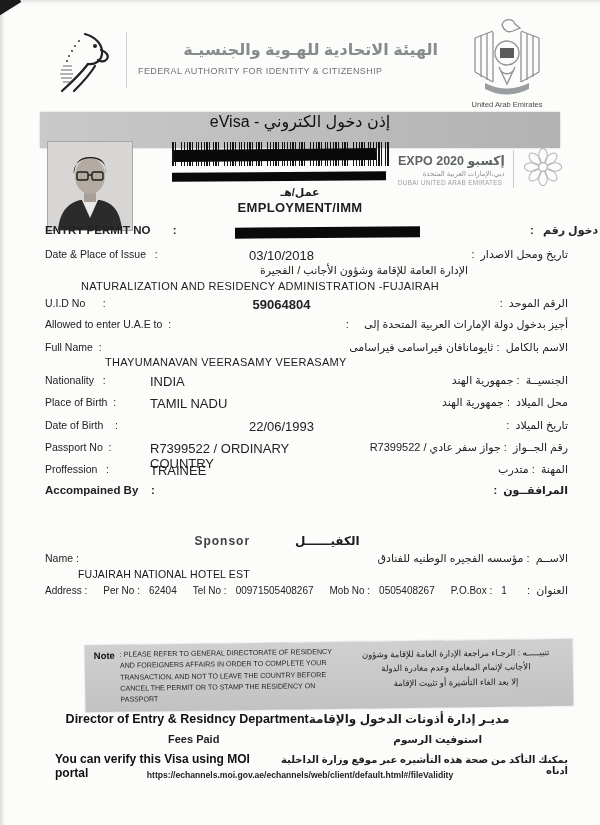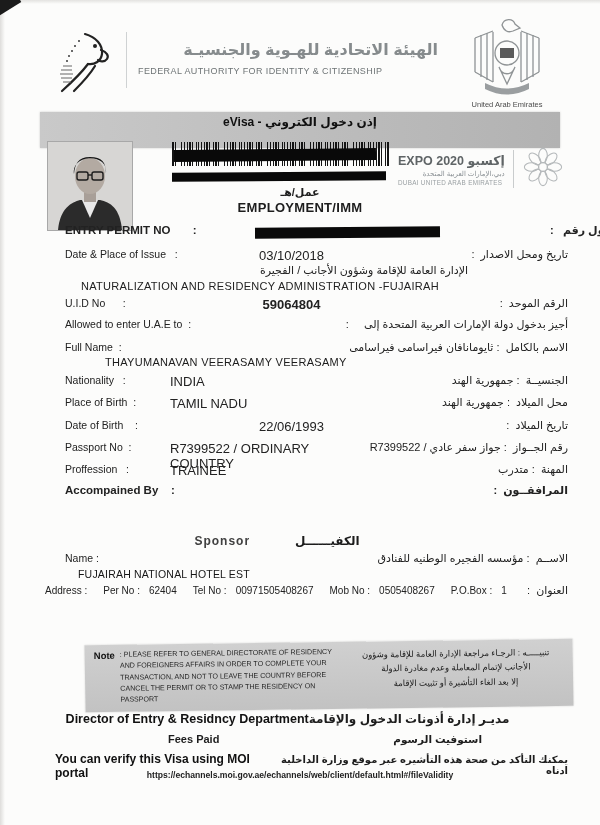--- a/index.html
+++ b/index.html
@@ -18,21 +18,21 @@
   .authority{position:absolute;top:40px;left:138px;width:300px;}
   .authority-ar{font-size:16px;font-weight:bold;color:#868b8d;}
   .authority-en{margin-top:7px;font-size:9px;letter-spacing:.4px;color:#6e7476;}
   .emblem{position:absolute;top:14px;left:466px;width:82px;height:84px;}
   .emblem-caption{position:absolute;top:100px;left:458px;width:98px;text-align:center;
         font-size:7.5px;color:#4c4c4c;}
 
   
   .banner{position:absolute;top:112px;left:40px;width:520px;height:36px;line-height:20px;
         background:linear-gradient(90deg,#c9c9c9,#b2b2b2);text-align:center;
-        font-size:12px;font-weight:bold;color:#101010;box-shadow:0 0 2px rgba(0,0,0,.2);}
+        font-size:16px;font-weight:normal;color:#101010;box-shadow:0 0 2px rgba(0,0,0,.2);}
 
   
   .photo{position:absolute;top:141px;left:47px;width:84px;height:88px;border:1px solid #a8a8a8;}
   .barcode-wrap{position:absolute;top:142px;left:172px;width:218px;height:44px;}
   .barcode-lines{position:absolute;top:0;left:0;width:218px;height:24px;
         background:repeating-linear-gradient(90deg,#141414 0 1.5px,transparent 1.5px 3px,
         #141414 3px 3.9px,transparent 3.9px 6.6px,#141414 6.6px 7.3px,transparent 7.3px 8.6px);}
   .redaction{position:absolute;background:#090909;}
   .r1{top:7px;left:2px;width:202px;height:12px;transform:rotate(-.5deg);}
   .r2{top:30px;left:0;width:214px;height:9px;transform:rotate(-.35deg);}
@@ -40,21 +40,21 @@
   .expo-l1{font-size:12.5px;font-weight:bold;color:#5f6466;}
   .expo-l2{font-size:7px;color:#8a9094;margin-top:2px;}
   .expo-l3{font-size:6.3px;letter-spacing:.3px;color:#9aa0a3;margin-top:1px;}
   .expo-div{width:1px;height:38px;background:#c9cccd;}
 
   .ptype-ar{position:absolute;top:186px;left:0;right:0;text-align:center;font-size:11px;font-weight:bold;}
   .ptype-en{position:absolute;top:200px;left:0;right:0;text-align:center;font-size:13px;font-weight:bold;letter-spacing:.3px;}
 
   
   .row{position:absolute;left:45px;right:32px;display:flex;align-items:flex-start;font-size:10.5px;color:#222;}
-  .row .en{width:150px;flex-shrink:0;white-space:nowrap;margin-left:20px;}
+  .row .en{width:150px;flex-shrink:0;white-space:nowrap;}
   .row .en.narrow{width:105px;}
   .row .val{flex:1;text-align:center;font-size:13px;}
   .row .val.left{text-align:left;}
   .row .ar{width:200px;flex-shrink:0;text-align:right;font-size:11px;white-space:nowrap;}
   .ar.w250{width:250px;}
   .ar.w215{width:215px;}
   .bold{font-weight:bold;}
   .redact-val{display:inline-block;width:185px;height:11px;background:#0a0a0a;
         transform:rotate(-.4deg);margin-left:40px;vertical-align:middle;}
   .center-line{position:absolute;text-align:center;font-size:11px;color:#222;}

